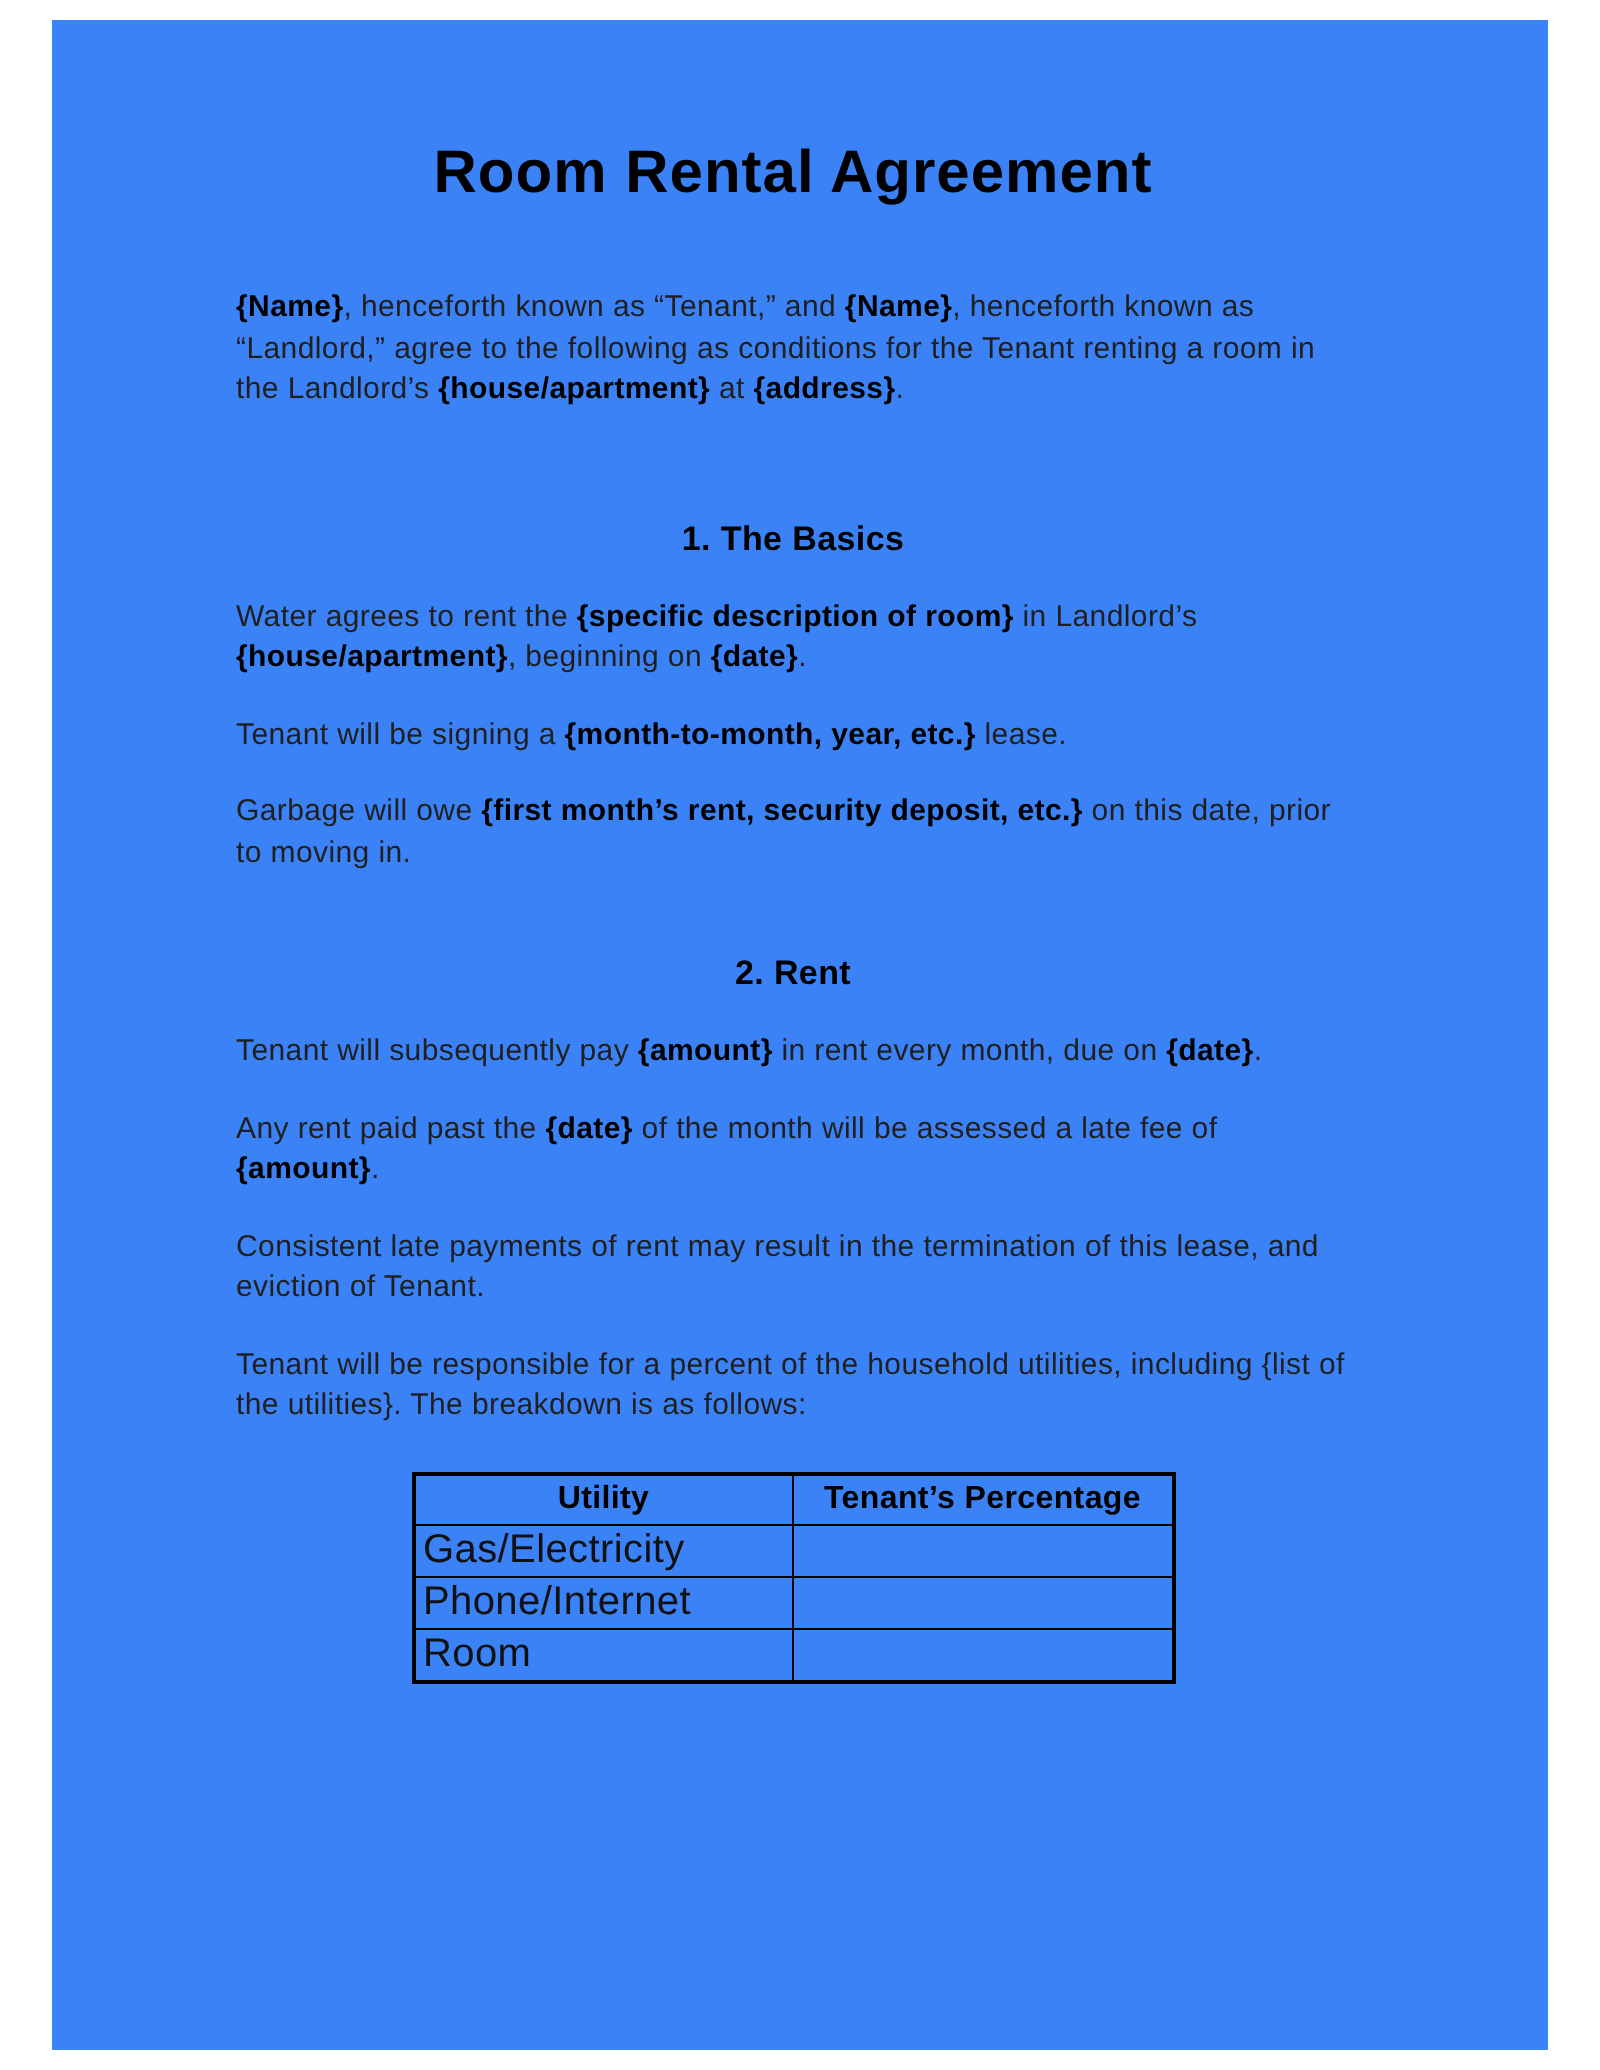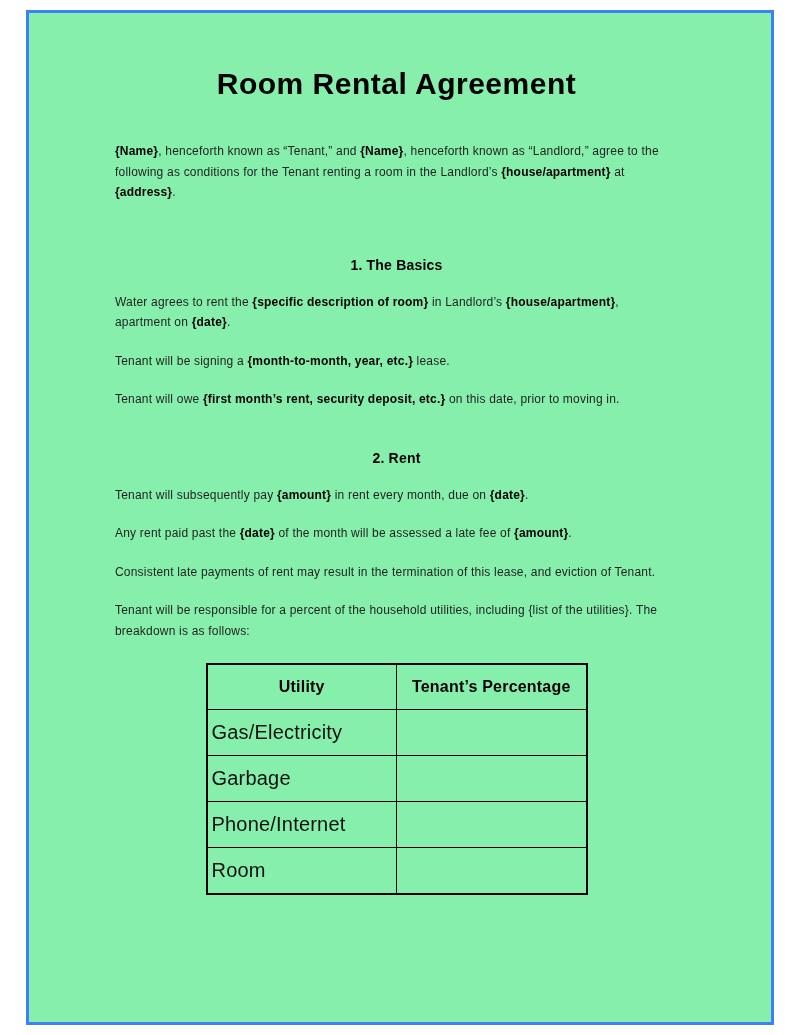--- a/index.html
+++ b/index.html
@@ -11,67 +11,67 @@
     height: 1035px;
     background: #ffffff;
     font-family: "Liberation Sans", "DejaVu Sans", sans-serif;
     color: #1f1f1f;
   }
   .page {
     box-sizing: border-box;
     width: 748px;
     height: 1015px;
     margin: 10px auto;
-    border: 3px solid #3b82f6;
-    background: #86efac;
+    border: 6px solid #3b82f6;
+    background: #3b82f6;
     padding: 40px 93px 0 86px;
     overflow: hidden;
   }
   .doc-title {
     font-size: 30px;
     font-weight: bold;
     color: #000000;
     text-align: center;
     letter-spacing: 0.5px;
     margin: 14px 0 40px 0;
   }
   .para {
-    font-size: 12px;
+    font-size: 15px;
     line-height: 20.5px;
     letter-spacing: 0.2px;
     color: #1f1f1f;
     margin: 0 0 18px 0;
   }
   .para strong {
     color: #000000;
     font-weight: bold;
   }
   .section-heading {
-    font-size: 14px;
+    font-size: 17px;
     font-weight: bold;
     color: #000000;
     text-align: center;
     letter-spacing: 0.2px;
     margin: 40px 0 19px 0;
   }
   .section-heading.gap-lg {
     margin-top: 54px;
   }
   .utilities-table {
     border-collapse: collapse;
     table-layout: fixed;
     width: 382px;
     margin: 22px auto 0 auto;
     border: 2px solid #000000;
   }
   .utilities-table th,
   .utilities-table td {
     border: 1.5px solid #000000;
     vertical-align: middle;
-    padding: 11px 4px;
+    padding: 1px 4px;
     letter-spacing: 0.2px;
   }
   .utilities-table th {
     font-size: 16px;
     font-weight: bold;
     color: #000000;
     height: 22px;
   }
   .utilities-table td {
     font-size: 20px;
@@ -84,25 +84,25 @@
 
 <div class="page">
 
   <h1 class="doc-title">Room Rental Agreement</h1>
 
   <p class="para"><strong>{Name}</strong><span>, henceforth known as “Tenant,” and </span><strong>{Name}</strong><span>, henceforth known as “Landlord,” agree to the following as conditions for the Tenant renting a room in the Landlord’s </span><strong>{house/apartment}</strong><span> at </span><strong>{address}</strong><span>.</span></p>
 
   <section>
     <h2 class="section-heading gap-lg">1. The Basics</h2>
 
-    <p class="para"><span>Water agrees to rent the </span><strong>{specific description of room}</strong><span> in Landlord’s </span><strong>{house/apartment}</strong><span>, apartment on </span><strong>{date}</strong><span>.</span></p>
+    <p class="para"><span>Water agrees to rent the </span><strong>{specific description of room}</strong><span> in Landlord’s </span><strong>{house/apartment}</strong><span>, beginning on </span><strong>{date}</strong><span>.</span></p>
 
     <p class="para"><span>Tenant will be signing a </span><strong>{month-to-month, year, etc.}</strong><span> lease.</span></p>
 
-    <p class="para"><span>Tenant will owe </span><strong>{first month’s rent, security deposit, etc.}</strong><span> on this date, prior to moving in.</span></p>
+    <p class="para"><span>Garbage will owe </span><strong>{first month’s rent, security deposit, etc.}</strong><span> on this date, prior to moving in.</span></p>
   </section>
 
   <section>
     <h2 class="section-heading">2. Rent</h2>
 
     <p class="para"><span>Tenant will subsequently pay </span><strong>{amount}</strong><span> in rent every month, due on </span><strong>{date}</strong><span>.</span></p>
 
     <p class="para"><span>Any rent paid past the </span><strong>{date}</strong><span> of the month will be assessed a late fee of </span><strong>{amount}</strong><span>.</span></p>
 
     <p class="para"><span>Consistent late payments of rent may result in the termination of this lease, and eviction of Tenant.</span></p>
@@ -118,24 +118,20 @@
           <th>Utility</th>
           <th>Tenant’s Percentage</th>
         </tr>
       </thead>
       <tbody>
         <tr>
           <td>Gas/Electricity</td>
           <td></td>
         </tr>
         <tr>
-          <td>Garbage</td>
-          <td></td>
-        </tr>
-        <tr>
           <td>Phone/Internet</td>
           <td></td>
         </tr>
         <tr>
           <td>Room</td>
           <td></td>
         </tr>
       </tbody>
     </table>
   </section>

